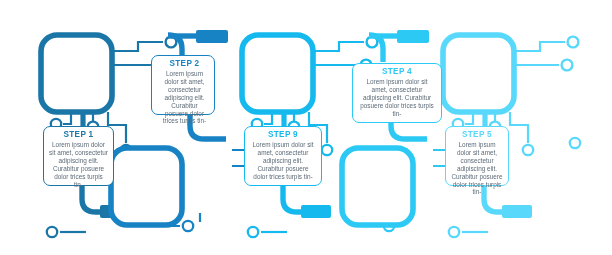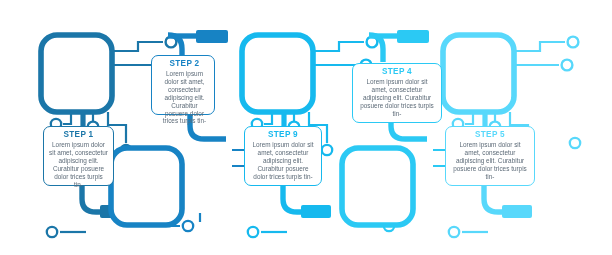--- a/index.html
+++ b/index.html
@@ -130,18 +130,18 @@
   <div class="card" style="left:244px;top:126px;width:78px;height:60px;border-color:#16b9ee;">
     <p class="ttl" style="color:#16b9ee;">STEP 9</p>
     <p class="bdy">Lorem ipsum dolor sit amet, consectetur adipiscing elit. Curabitur posuere dolor trices turpis tin-</p>
   </div>
 
   <div class="card" style="left:352px;top:63px;width:90px;height:60px;border-color:#2bc9f4;">
     <p class="ttl" style="color:#2bc9f4;">STEP 4</p>
     <p class="bdy">Lorem ipsum dolor sit amet, consectetur adipiscing elit. Curabitur posuere dolor trices turpis tin-</p>
   </div>
 
-  <div class="card" style="left:445px;top:126px;width:90px;height:60px;border-color:#58d8fb;">
+  <div class="card" style="left:445px;top:126px;width:64px;height:60px;border-color:#58d8fb;">
     <p class="ttl" style="color:#58d8fb;">STEP 5</p>
     <p class="bdy">Lorem ipsum dolor sit amet, consectetur adipiscing elit. Curabitur posuere dolor trices turpis tin-</p>
   </div>
 
 </div>
 
 </body></html>

